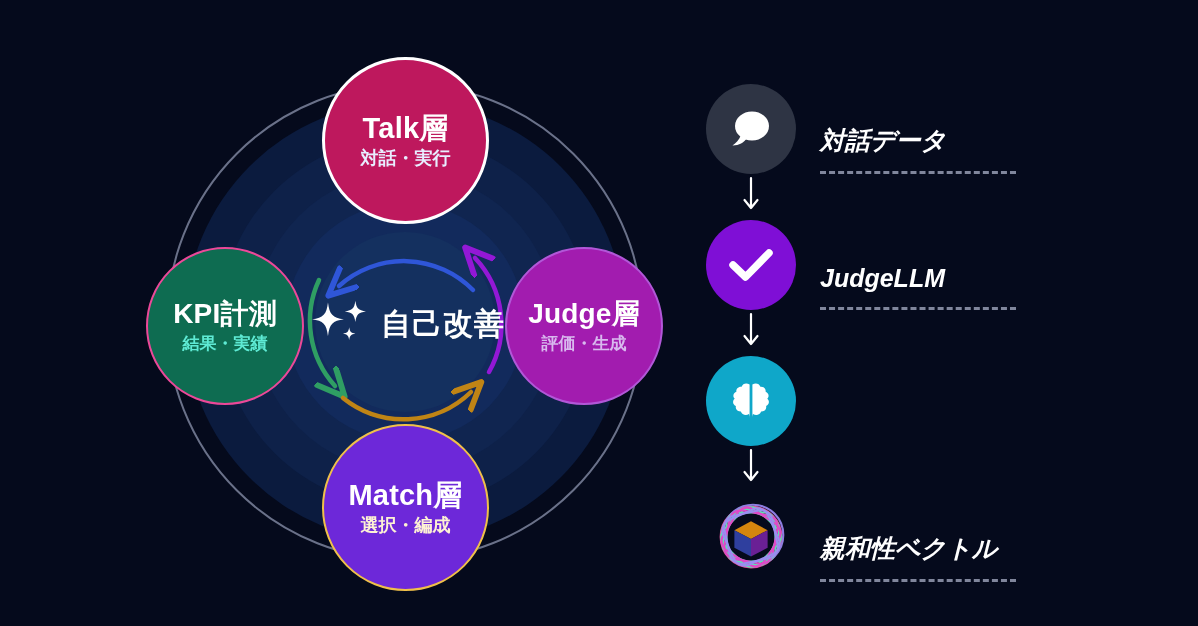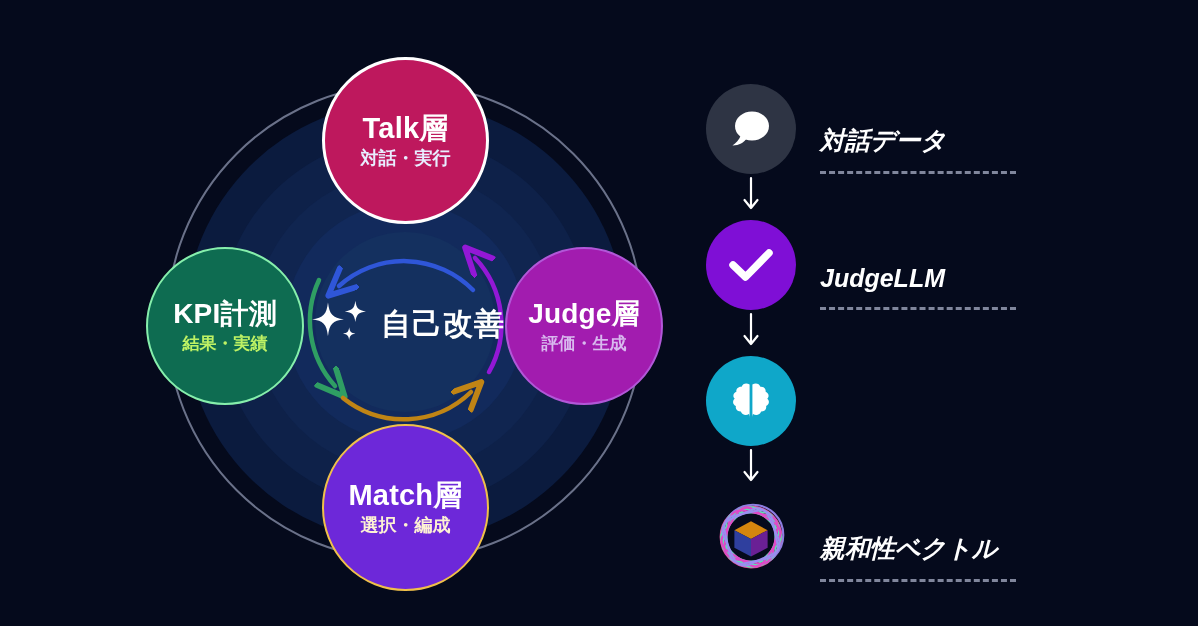--- a/index.html
+++ b/index.html
@@ -88,24 +88,24 @@
     left: 322px; top: 57px; width: 167px; height: 167px;
     background: #be185d;
     border: 3px solid #ffffff;
   }
   #node-talk .title { font-size: 29px; }
   #node-talk .sub   { font-size: 18px; color: #e8edff; text-align: right; }
 
   #node-kpi {
     left: 146px; top: 247px; width: 158px; height: 158px;
     background: #0e6c51;
-    border: 2px solid #86efac;
+    border: 2px solid #ec4899;
   }
   #node-kpi .title { font-size: 28px; }
-  #node-kpi .sub   { font-size: 17px; color: #bef264; }
+  #node-kpi .sub   { font-size: 17px; color: #5eead4; }
 
   #node-judge {
     left: 505px; top: 247px; width: 158px; height: 158px;
     background: #a21caf;
     border: 2px solid #b257d8;
   }
   #node-judge .title { font-size: 28px; }
   #node-judge .sub   { font-size: 17px; color: #d8b9ee; }
 
   #node-match {

